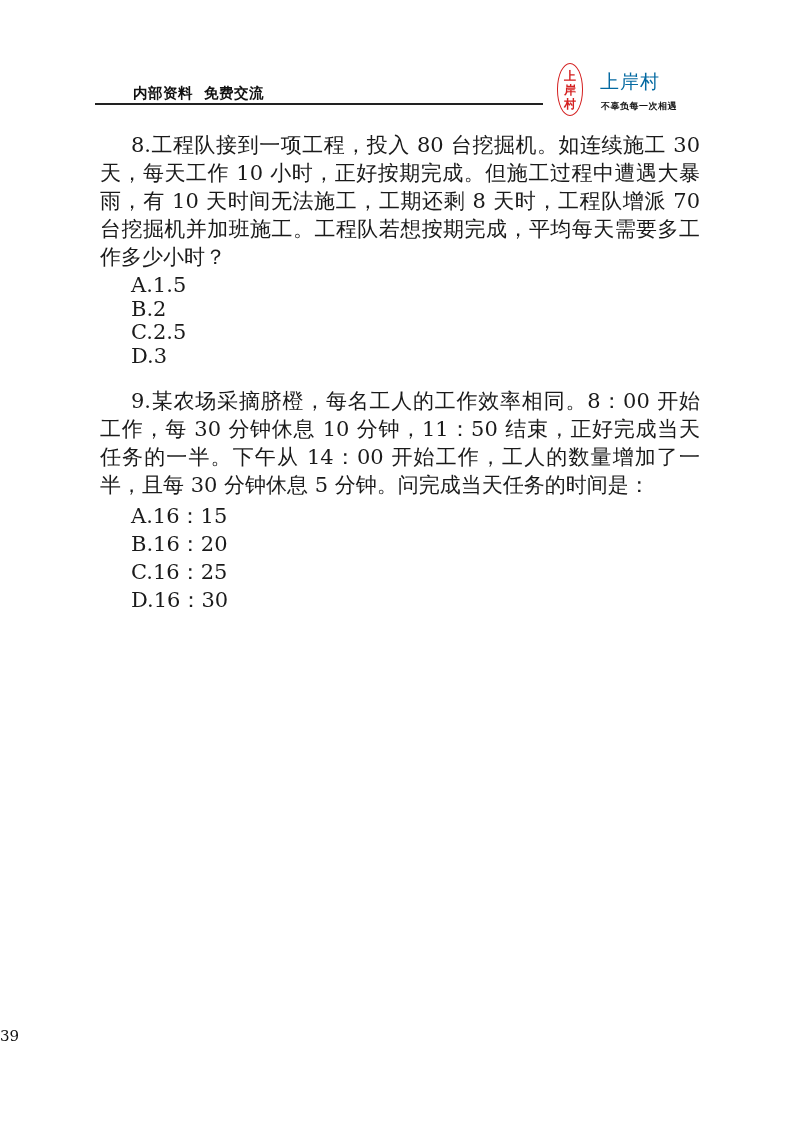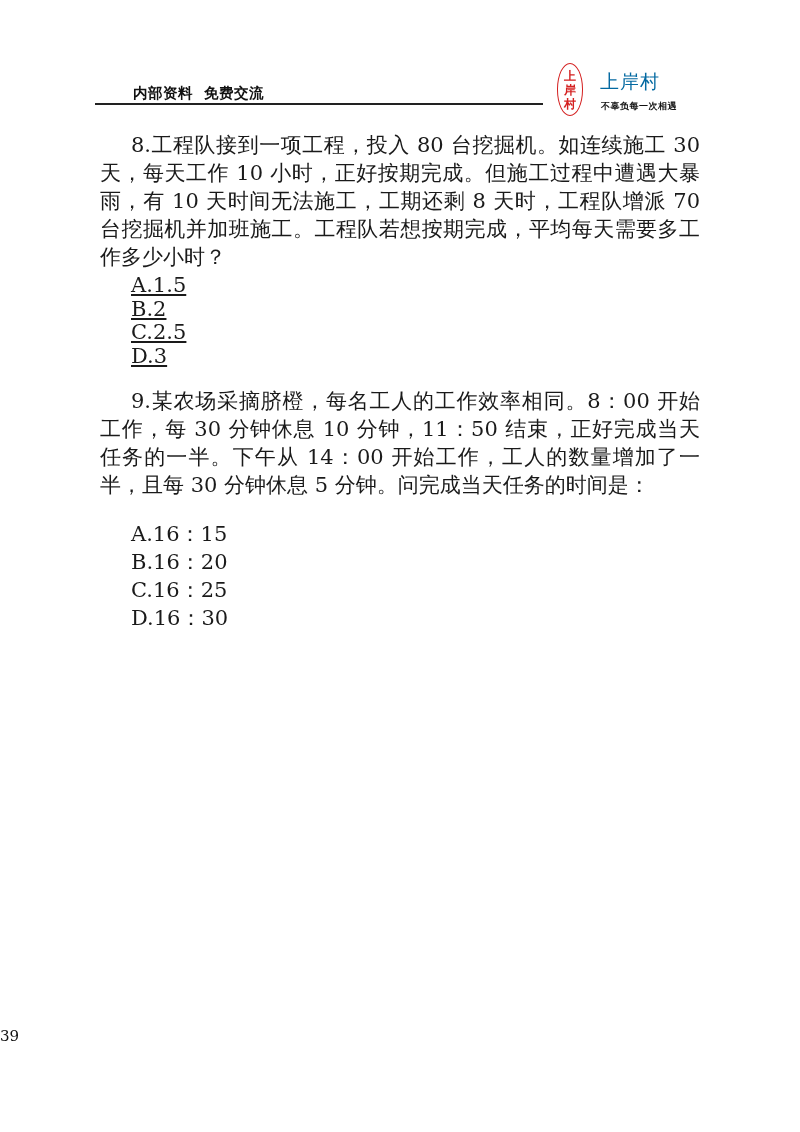--- a/index.html
+++ b/index.html
@@ -93,23 +93,23 @@
       text-indent: 31px;
       text-align: justify;
     }
     .options {
       margin: 0;
       padding: 0;
       list-style: none;
       padding-left: 31px;
     }
     .q8 .options { margin-top: 3px; }
-    .q8 .options li { line-height: 23.5px; text-decoration: underline; }
+    .q8 .options li { line-height: 23.5px; }
     .q9 { margin-top: 19px; }
-    .q9 .options { margin-top: 21px; }
+    .q9 .options { margin-top: 3px; }
     .q9 .options li { line-height: 28px; }
     .page-number {
       position: absolute;
       left: 0;
       width: 800px;
       top: 1027px;
       font-size: 15px;
       color: #111;
     }
   </style>

